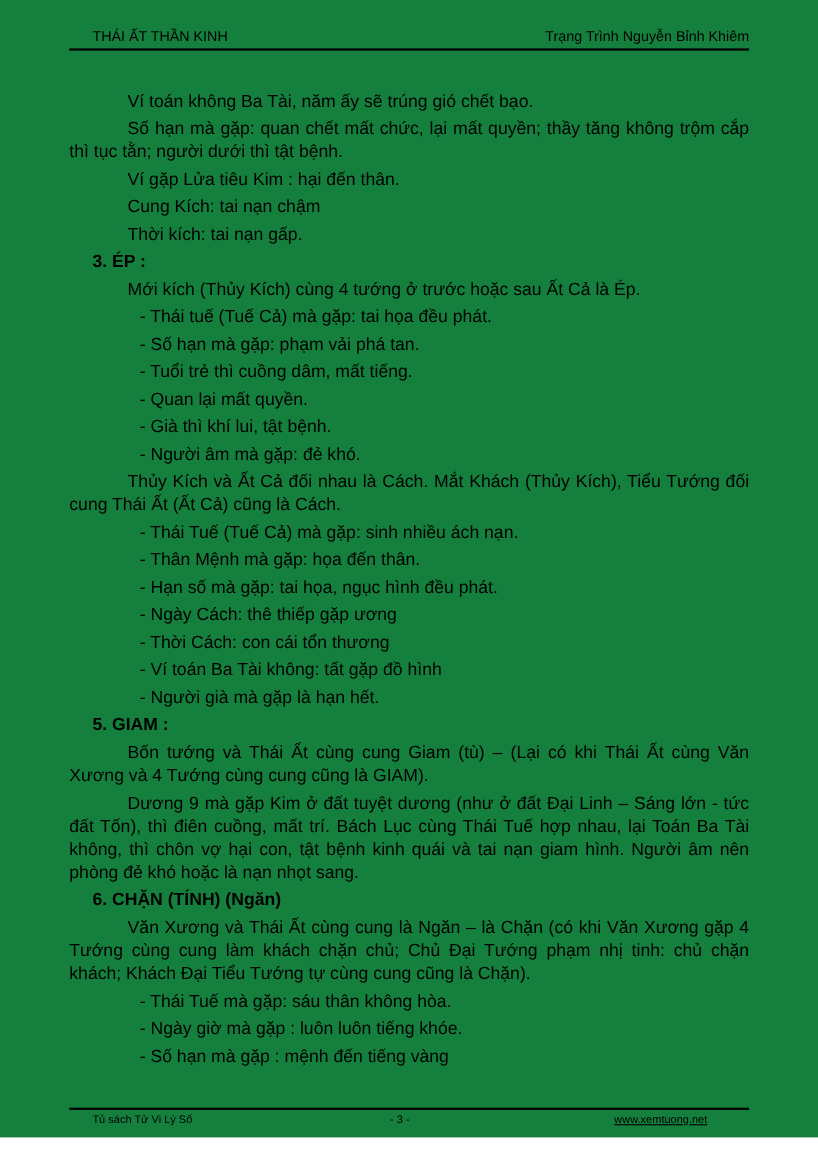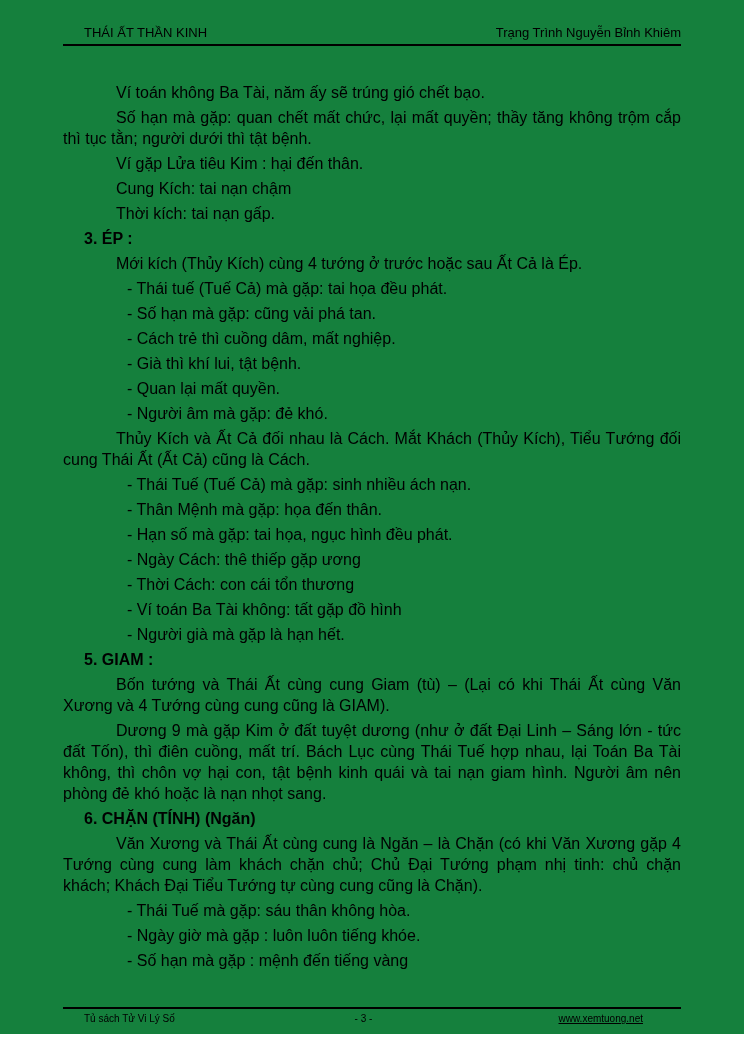--- a/index.html
+++ b/index.html
@@ -90,24 +90,24 @@
   <div class="content">
 
   <p class="para">Ví toán không Ba Tài, năm ấy sẽ trúng gió chết bạo.</p>
       <p class="para">Số hạn mà gặp: quan chết mất chức, lại mất quyền; thầy tăng không trộm cắp thì tục tằn; người dưới thì tật bệnh.</p>
       <p class="para">Ví gặp Lửa tiêu Kim : hại đến thân.</p>
       <p class="para">Cung Kích: tai nạn chậm</p>
       <p class="para">Thời kích: tai nạn gấp.</p>
       <p class="heading">3. ÉP :</p>
       <p class="para">Mới kích (Thủy Kích) cùng 4 tướng ở trước hoặc sau Ất Cả là Ép.</p>
       <p class="item">- Thái tuế (Tuế Cả) mà gặp: tai họa đều phát.</p>
-      <p class="item">- Số hạn mà gặp: cũng vải phá tan.</p>
-      <p class="item">- Cách trẻ thì cuồng dâm, mất nghiệp.</p>
+      <p class="item">- Số hạn mà gặp: phạm vải phá tan.</p>
+      <p class="item">- Tuổi trẻ thì cuồng dâm, mất tiếng.</p>
+      <p class="item">- Quan lại mất quyền.</p>
       <p class="item">- Già thì khí lui, tật bệnh.</p>
-      <p class="item">- Quan lại mất quyền.</p>
       <p class="item">- Người âm mà gặp: đẻ khó.</p>
       <p class="para">Thủy Kích và Ất Cả đối nhau là Cách. Mắt Khách (Thủy Kích), Tiểu Tướng đối cung Thái Ất (Ất Cả) cũng là Cách.</p>
       <p class="item">- Thái Tuế (Tuế Cả) mà gặp: sinh nhiều ách nạn.</p>
       <p class="item">- Thân Mệnh mà gặp: họa đến thân.</p>
       <p class="item">- Hạn số mà gặp: tai họa, ngục hình đều phát.</p>
       <p class="item">- Ngày Cách: thê thiếp gặp ương</p>
       <p class="item">- Thời Cách: con cái tổn thương</p>
       <p class="item">- Ví toán Ba Tài không: tất gặp đồ hình</p>
       <p class="item">- Người già mà gặp là hạn hết.</p>
       <p class="heading">5. GIAM :</p>

